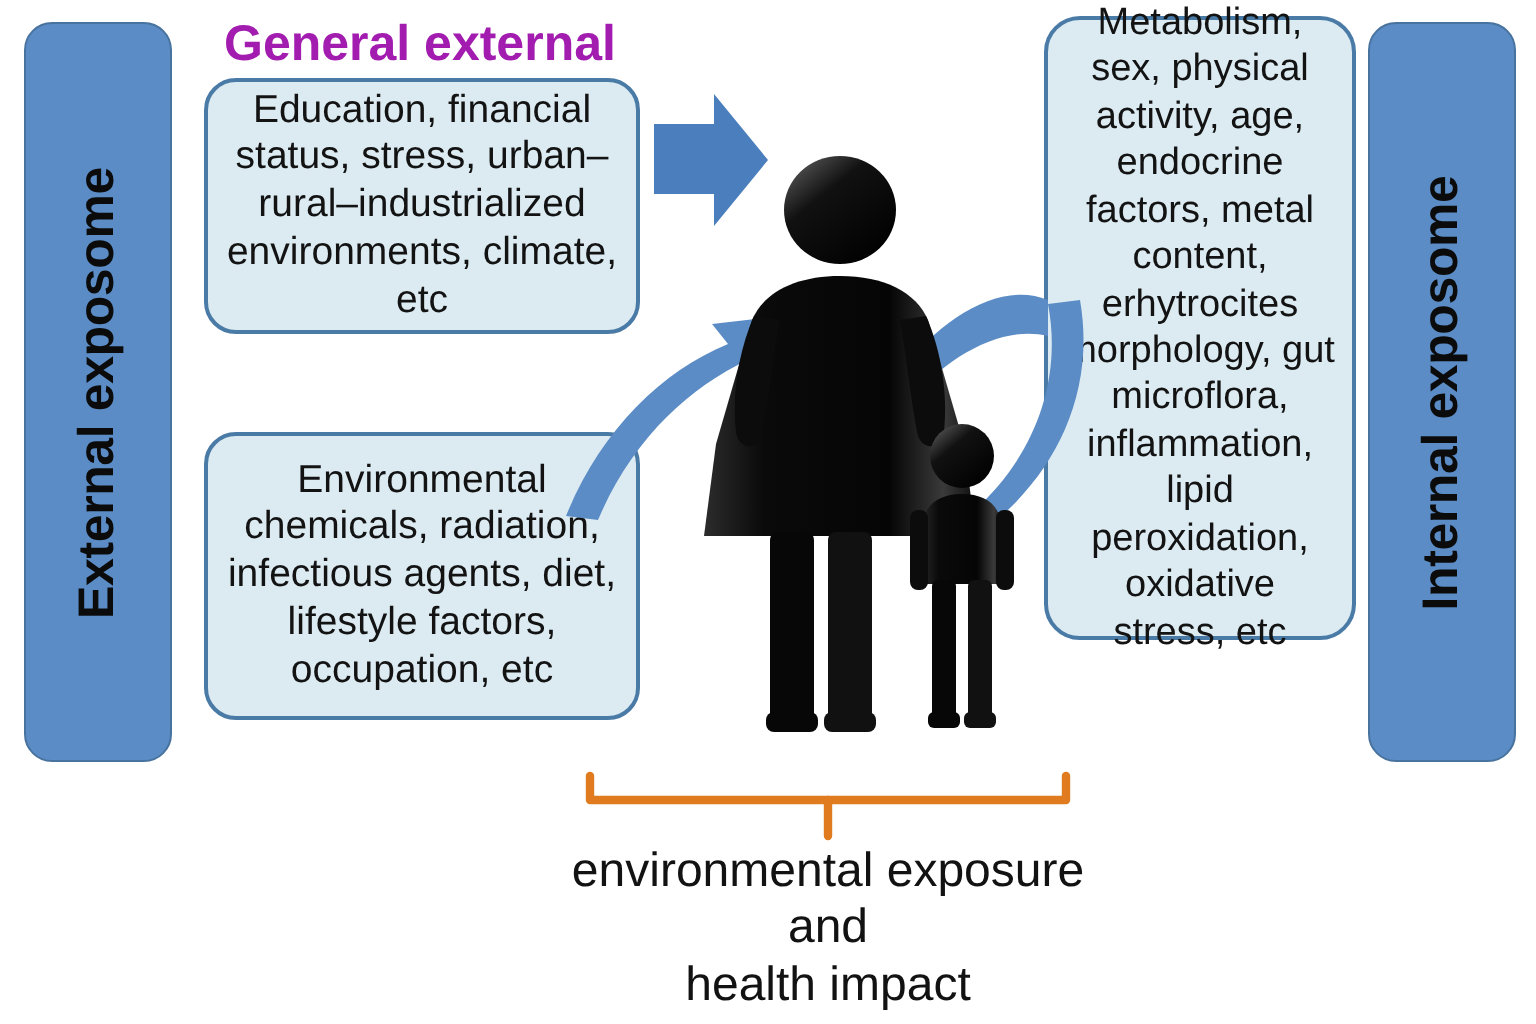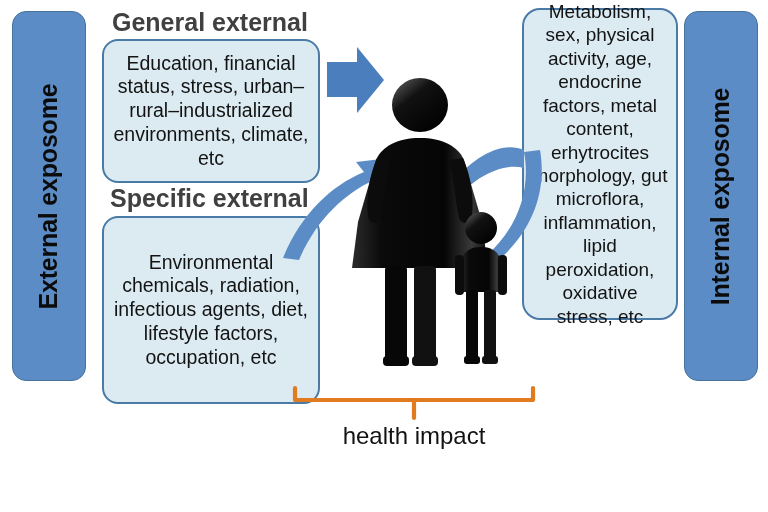--- a/index.html
+++ b/index.html
@@ -61,34 +61,34 @@
     justify-content: center;
     text-align: center;
     padding: 4px 8px;
   }
   .info-box .body {
     font-size: 19.5px;
     line-height: 1.22;
     color: #131313;
   }
 
-  #box-general { left: 102px; top: 39px; width: 218px; height: 144px; }
-  #box-specific { left: 102px; top: 216px; width: 218px; height: 188px; }
+  #box-general { left: 102px; top: 39px; width: 218px; height: 128px; }
+  #box-specific { left: 102px; top: 216px; width: 218px; height: 144px; }
   #box-internal-list {
     left: 522px; top: 8px; width: 156px; height: 312px;
     border-radius: 18px;
   }
   #box-internal-list .body { font-size: 19px; line-height: 1.235; }
 
   
   .heading {
     position: absolute;
     font-weight: bold;
     font-size: 25px;
-    color: #404040;
+    color: #a21caf;
     white-space: nowrap;
   }
   #heading-general { left: 112px; top: 8px; }
   #heading-specific { left: 110px; top: 184px; }
 
   
   #caption {
     position: absolute;
     left: 264px;
     top: 422px;
@@ -115,35 +115,35 @@
 
   <div class="side-bar" id="bar-external">
     <span class="vtext">External exposome</span>
   </div>
 
   <div class="side-bar" id="bar-internal">
     <span class="vtext">Internal exposome</span>
   </div>
 
   <div class="heading" id="heading-general">General external</div>
-  <div class="heading" id="heading-specific">Specific external</div>
 
   <div class="info-box" id="box-general">
     <span class="body">Education,  financial status, stress, urban–rural–industrialized environments, climate, etc</span>
   </div>
 
   <div class="info-box" id="box-specific">
     <span class="body">Environmental chemicals, radiation, infectious agents, diet, lifestyle factors, occupation, etc</span>
   </div>
 
   <div class="info-box" id="box-internal-list">
     <span class="body">Metabolism, sex, physical activity, age, endocrine factors, metal content, erhytrocites morphology, gut microflora, inflammation, lipid peroxidation, oxidative stress, etc</span>
   </div>
 
   <div id="caption">
+    <div>environmental  exposure and</div>
     <div>health  impact</div>
   </div>
 
   <svg id="art" viewBox="0 0 768 512">
     <defs>
       <linearGradient id="gfig" x1="0" y1="0" x2="1" y2="0">
         <stop offset="0%" stop-color="#2c2c2c"></stop>
         <stop offset="22%" stop-color="#0a0a0a"></stop>
         <stop offset="68%" stop-color="#050505"></stop>
         <stop offset="88%" stop-color="#3a3a3a"></stop>

